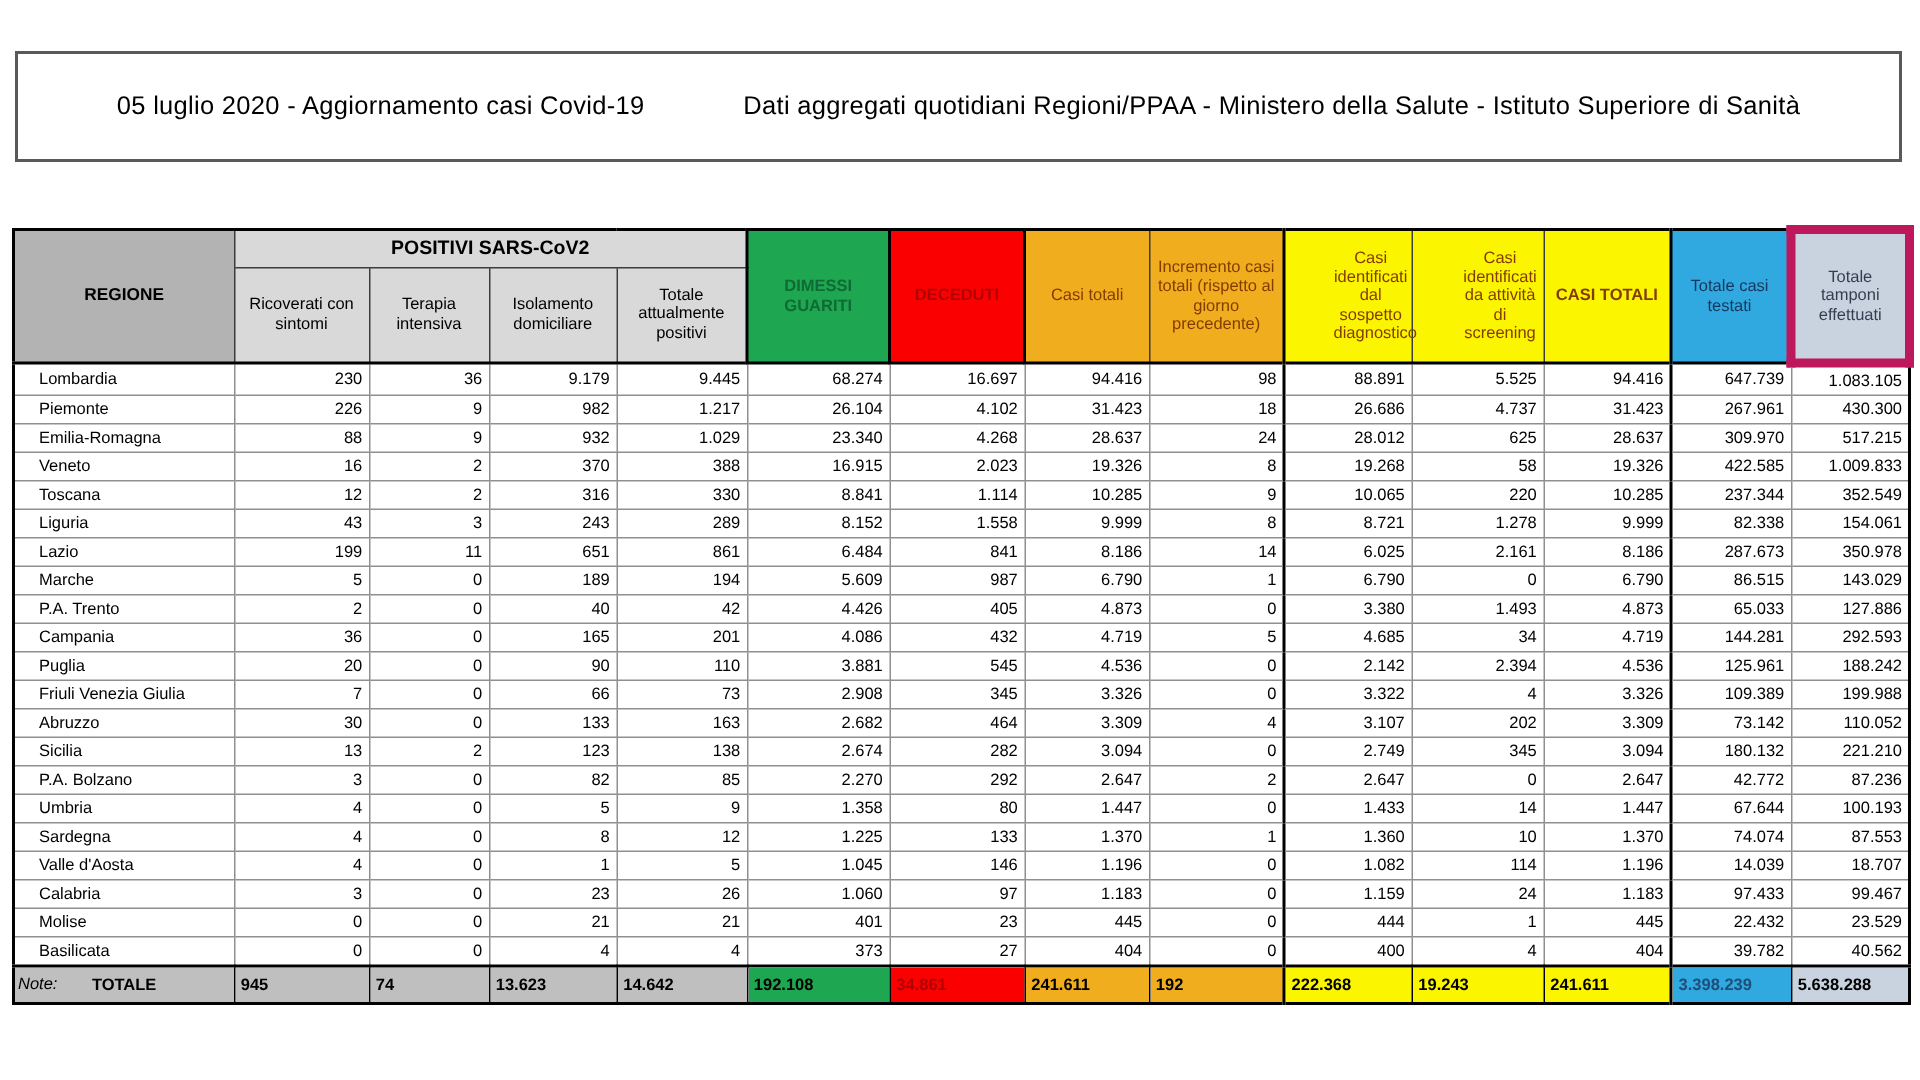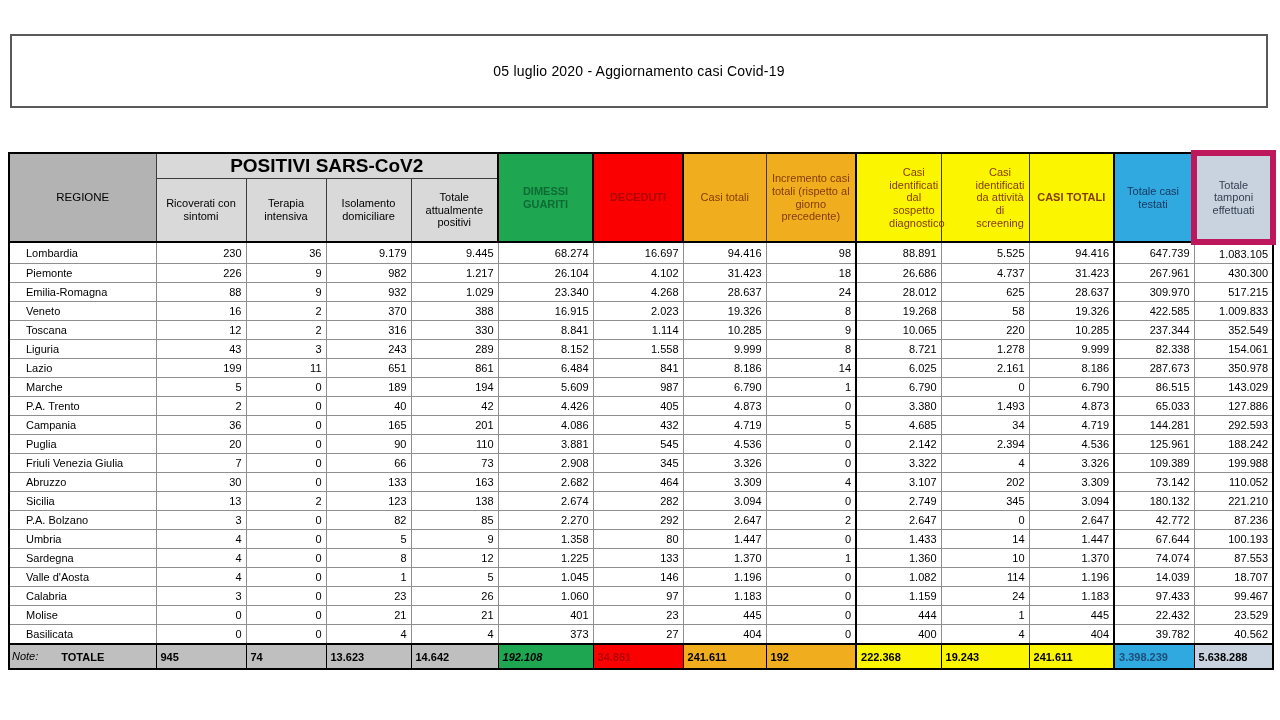--- a/index.html
+++ b/index.html
@@ -5,33 +5,33 @@
   html,body{margin:0;padding:0;}
   body{
     width:1280px;height:720px;background:#ffffff;position:relative;
     font-family:"Liberation Sans", sans-serif;color:#000;
     -webkit-font-smoothing:antialiased;
   }
   .title-box{
     position:absolute;left:10px;top:34px;width:1254px;height:70px;
     border:2px solid #595959;background:#fff;
     display:flex;flex-direction:row;justify-content:space-evenly;align-items:center;
-    font-size:14px;letter-spacing:.2px;
+    font-size:17px;letter-spacing:.2px;
   }
   table.covid{
     position:absolute;left:8px;top:150px;width:1264px;
     border-collapse:collapse;table-layout:fixed;font-size:11px;
     border:2px solid #000;
   }
   th{font-weight:normal;vertical-align:middle;text-align:center;padding:1px 2px;line-height:1.15;}
   thead th{border:1px solid #3c3c3c;}
   thead tr.r1{height:25px;}
   thead tr.r2{height:64px;}
-  th.regione{background:var(--gray-header);font-weight:normal;font-size:11.5px;}
-  th.posgrp{background:var(--light-gray);font-weight:bold;font-size:19px;}
+  th.regione{background:var(--gray-header);font-weight:bold;font-size:11.5px;}
+  th.posgrp{background:var(--light-gray);font-weight:bold;font-size:13px;}
   th.sub{background:var(--light-gray);font-size:11px;}
   th.green{background:var(--green);color:var(--green-text);font-weight:bold;border:2px solid #000;}
   th.red{background:var(--red);color:var(--red-text);font-weight:bold;border:2px solid #000;}
   th.orange{background:var(--orange);color:var(--orange-text);border:1px solid #3c3c3c;}
   th.yellow{background:var(--yellow);color:var(--orange-text);padding-left:32px;}
   th.yellow-bold{background:var(--yellow);color:var(--orange-text);font-weight:bold;}
   th.blue{background:var(--blue);color:var(--blue-text);border:2px solid #000;}
   th.lightblue{background:var(--lightblue);color:var(--lightblue-text);border:6px solid #be185d;}
   tbody td{
     height:18px;border:1px solid #8f8f8f;background:#fff;
@@ -41,33 +41,34 @@
   tbody td.num{text-align:right;}
   .bl2{border-left:2px solid #000 !important;}
   .br2{border-right:2px solid #000 !important;}
   thead{border-bottom:2px solid #000;}
   tr.total td{
     height:23px;font-weight:bold;border:1px solid #000;text-align:left;padding:0 4px;
   }
   tr.total{border-top:2px solid #000;}
   tr.total td.c-label{background:var(--gray-total);text-align:center;}
   tr.total td.c-gray{background:var(--gray-total);}
-  tr.total td.c-green{background:var(--green);font-style:italic;}
+  tr.total td.c-green{background:var(--green);}
   tr.total td.c-red{background:var(--red);color:var(--red-text);}
   tr.total td.c-orange{background:var(--orange);}
   tr.total td.c-yellow{background:var(--yellow);}
   tr.total td.c-blue{background:var(--blue);color:var(--blue-total-text);}
   tr.total td.c-lightblue{background:var(--lightblue);}
   .note{position:absolute;left:12px;top:650px;font-size:11px;font-style:italic;}
 </style>
 </head>
 <body>
 
 <div class="title-box">
   <div>05 luglio 2020 - Aggiornamento casi Covid-19</div>
+  <div>Dati aggregati quotidiani Regioni/PPAA - Ministero della Salute - Istituto Superiore di Sanità</div>
 </div>
 
 <table class="covid">
   <colgroup>
     <col style="width:147px">
       <col style="width:90px">
       <col style="width:80px">
       <col style="width:85px">
     <col style="width:87px">
       <col style="width:95px">

